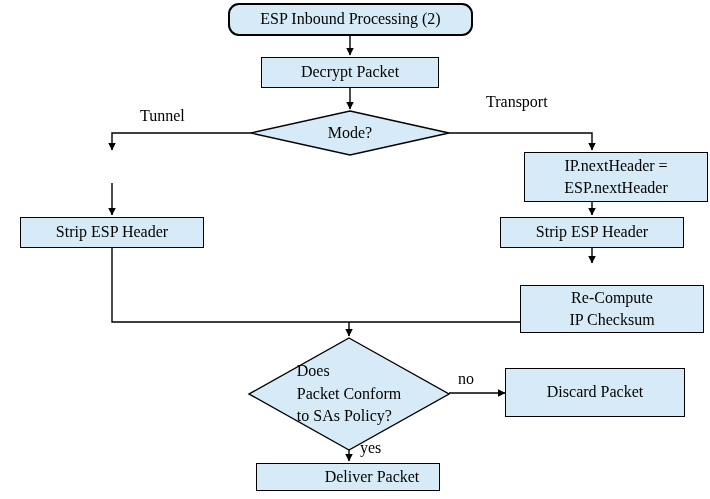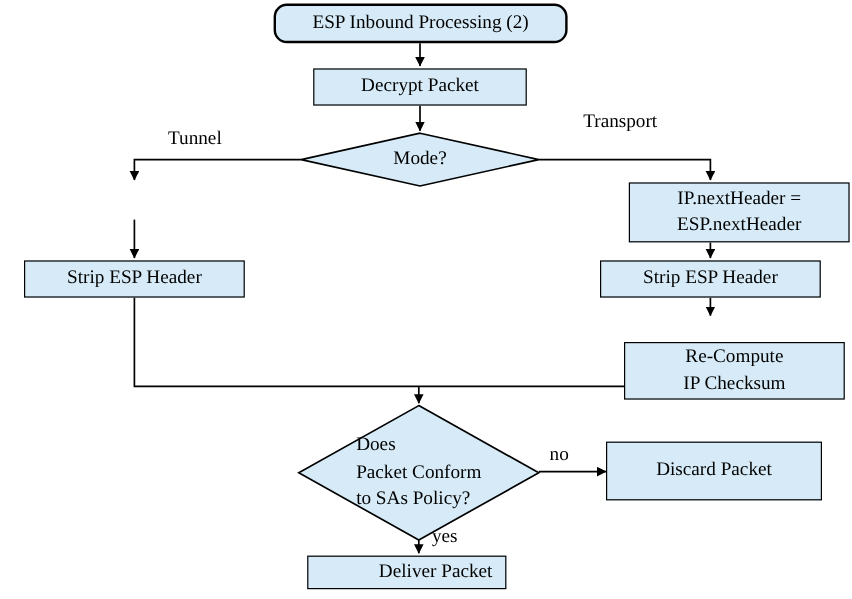--- a/index.html
+++ b/index.html
@@ -111,21 +111,21 @@
 
   <div class="node" style="left:520px; top:265px; width:184px; height:48px;margin-top:20px;">Re-Compute
 IP Checksum</div>
 
   <div class="diamond-label" style="left:259px; top:343px; width:180px; height:102px;">Does
 Packet Conform
 to SAs Policy?</div>
 
   <div class="node" style="left:505px; top:368px; width:180px; height:49px;">Discard Packet</div>
 
-  <div class="node" style="left:256px; top:463px; width:166px; height:28px;padding-left:48px;">Deliver Packet</div>
+  <div class="node" style="left:256px; top:463px; width:184px; height:28px;padding-left:48px;">Deliver Packet</div>
 
   <div class="edge-label" style="left:140px; top:107px; width:82px;">Tunnel</div>
 
   <div class="edge-label" style="left:486px; top:93px; width:82px;">Transport</div>
 
   <div class="edge-label" style="left:458px; top:370px; width:34px;">no</div>
 
   <div class="edge-label" style="left:360px; top:439px; width:38px;">yes</div>
 
 </div>

